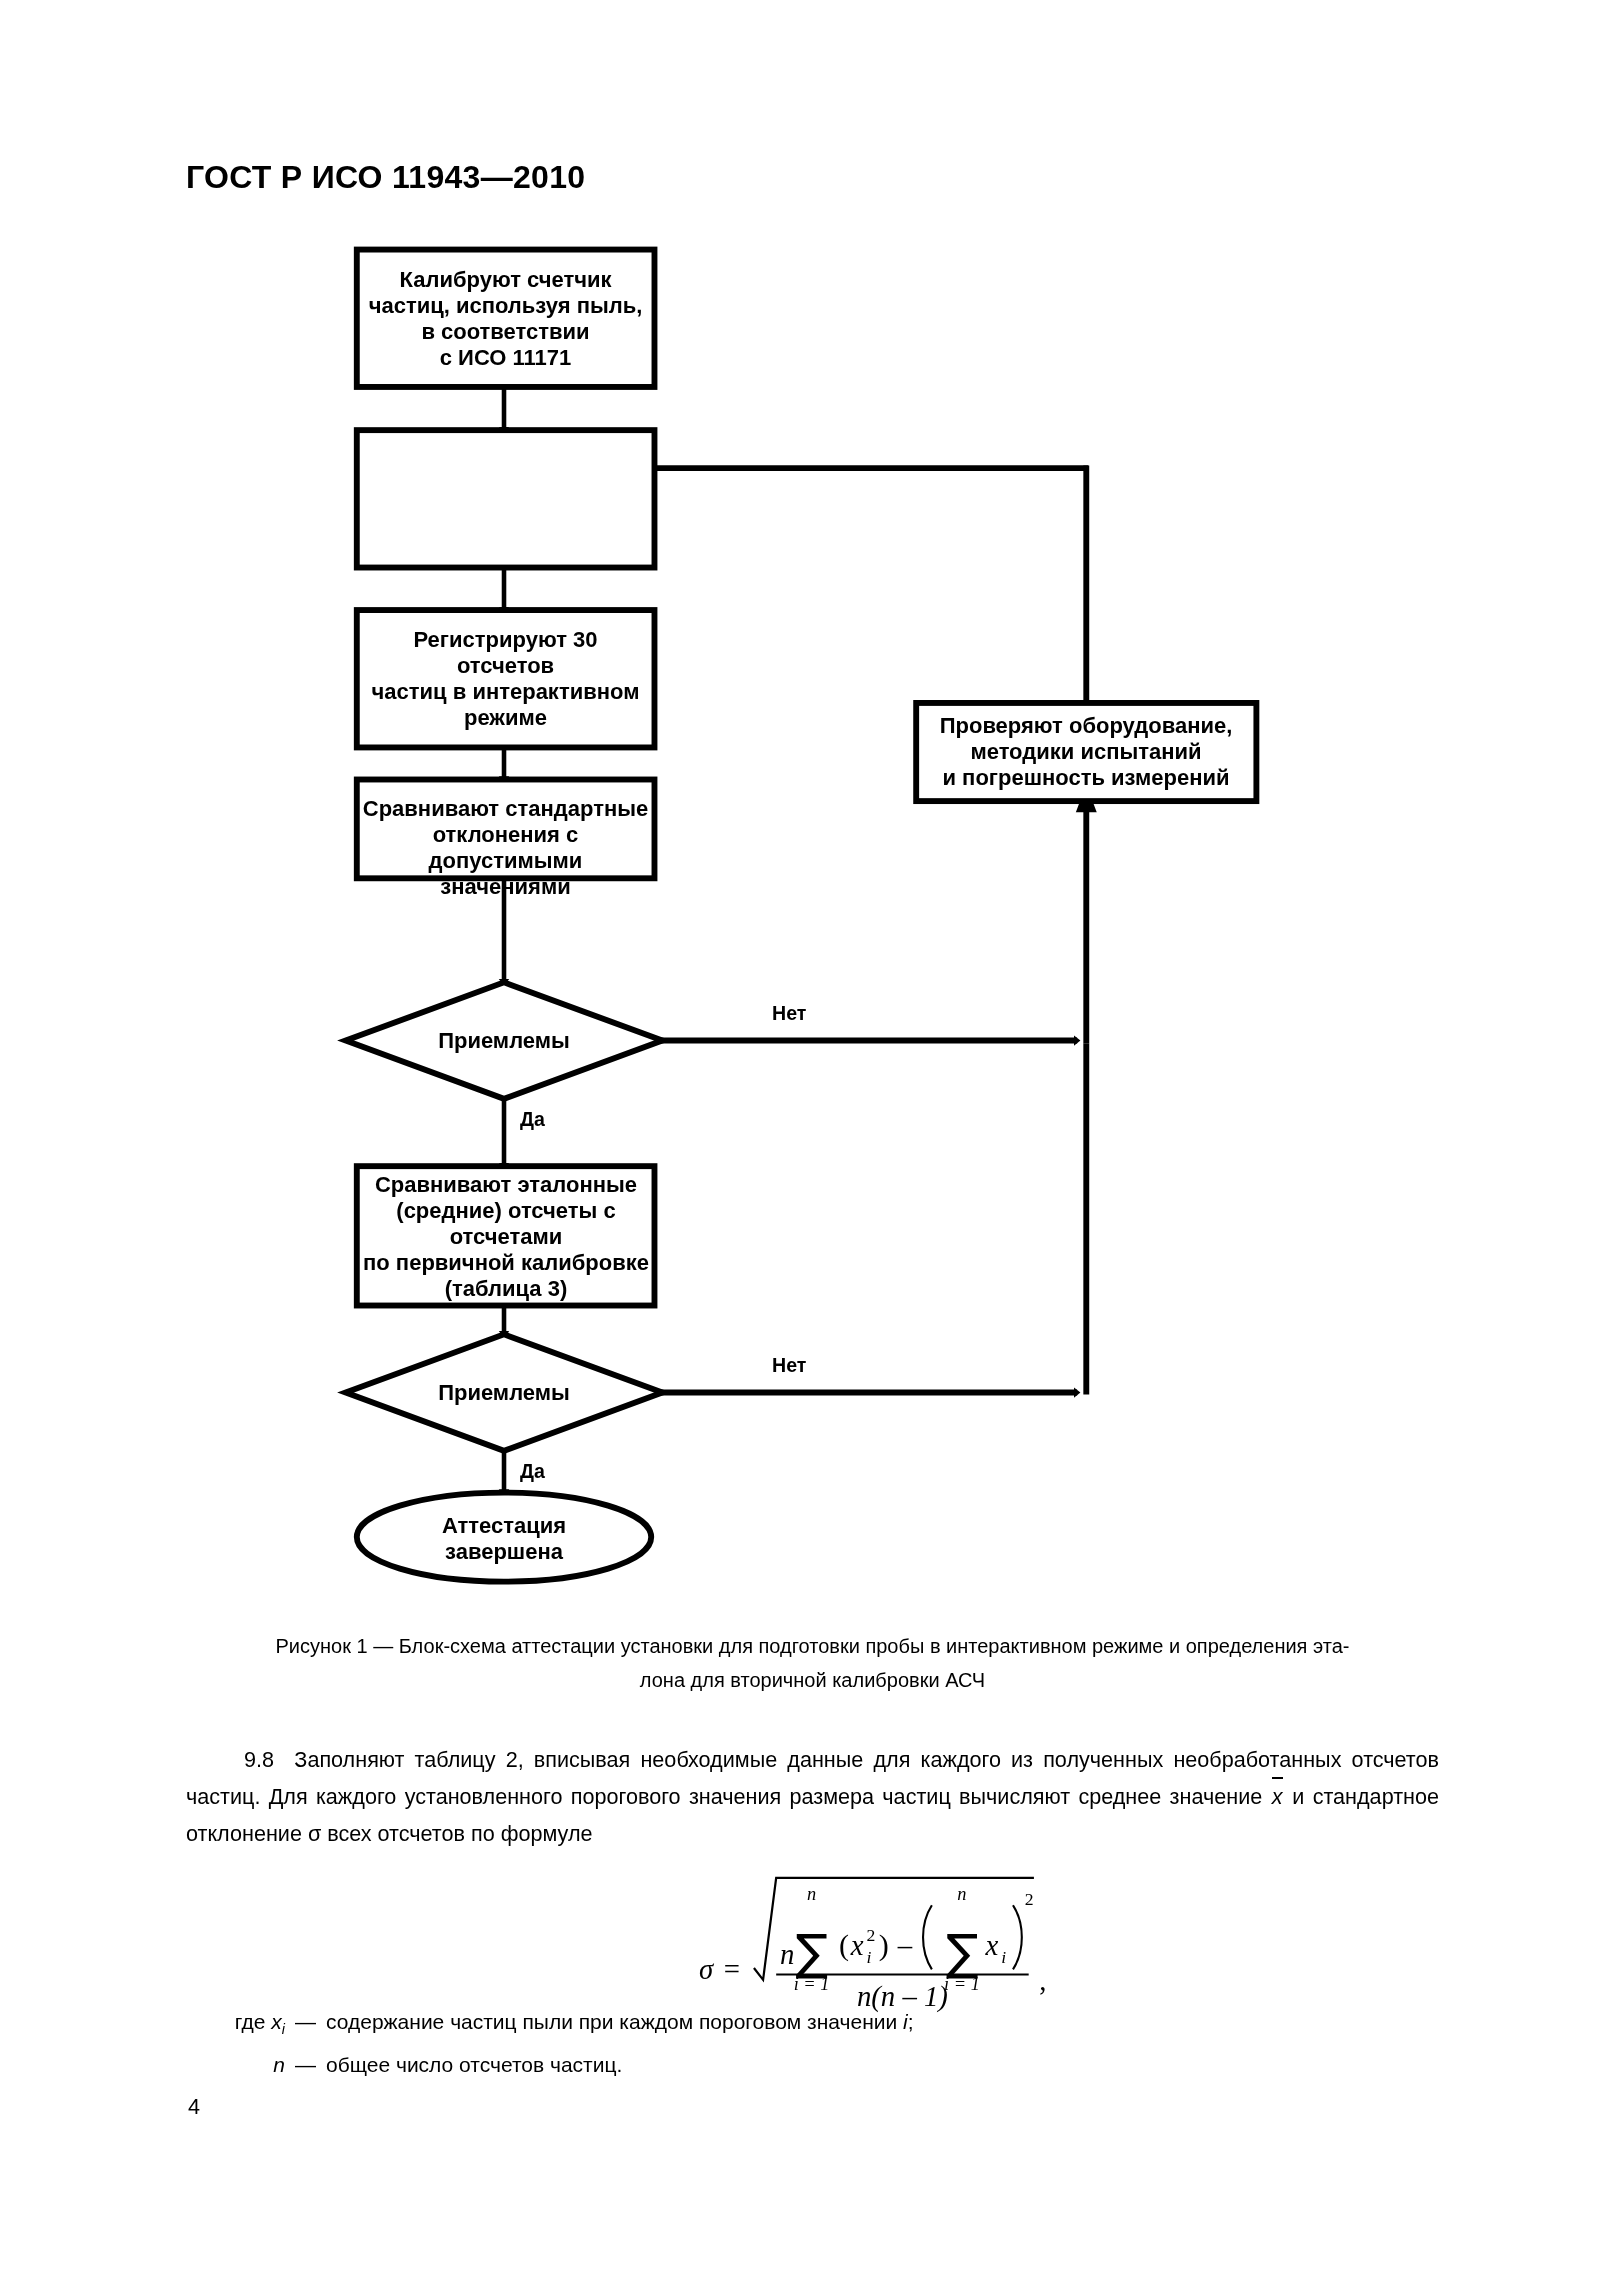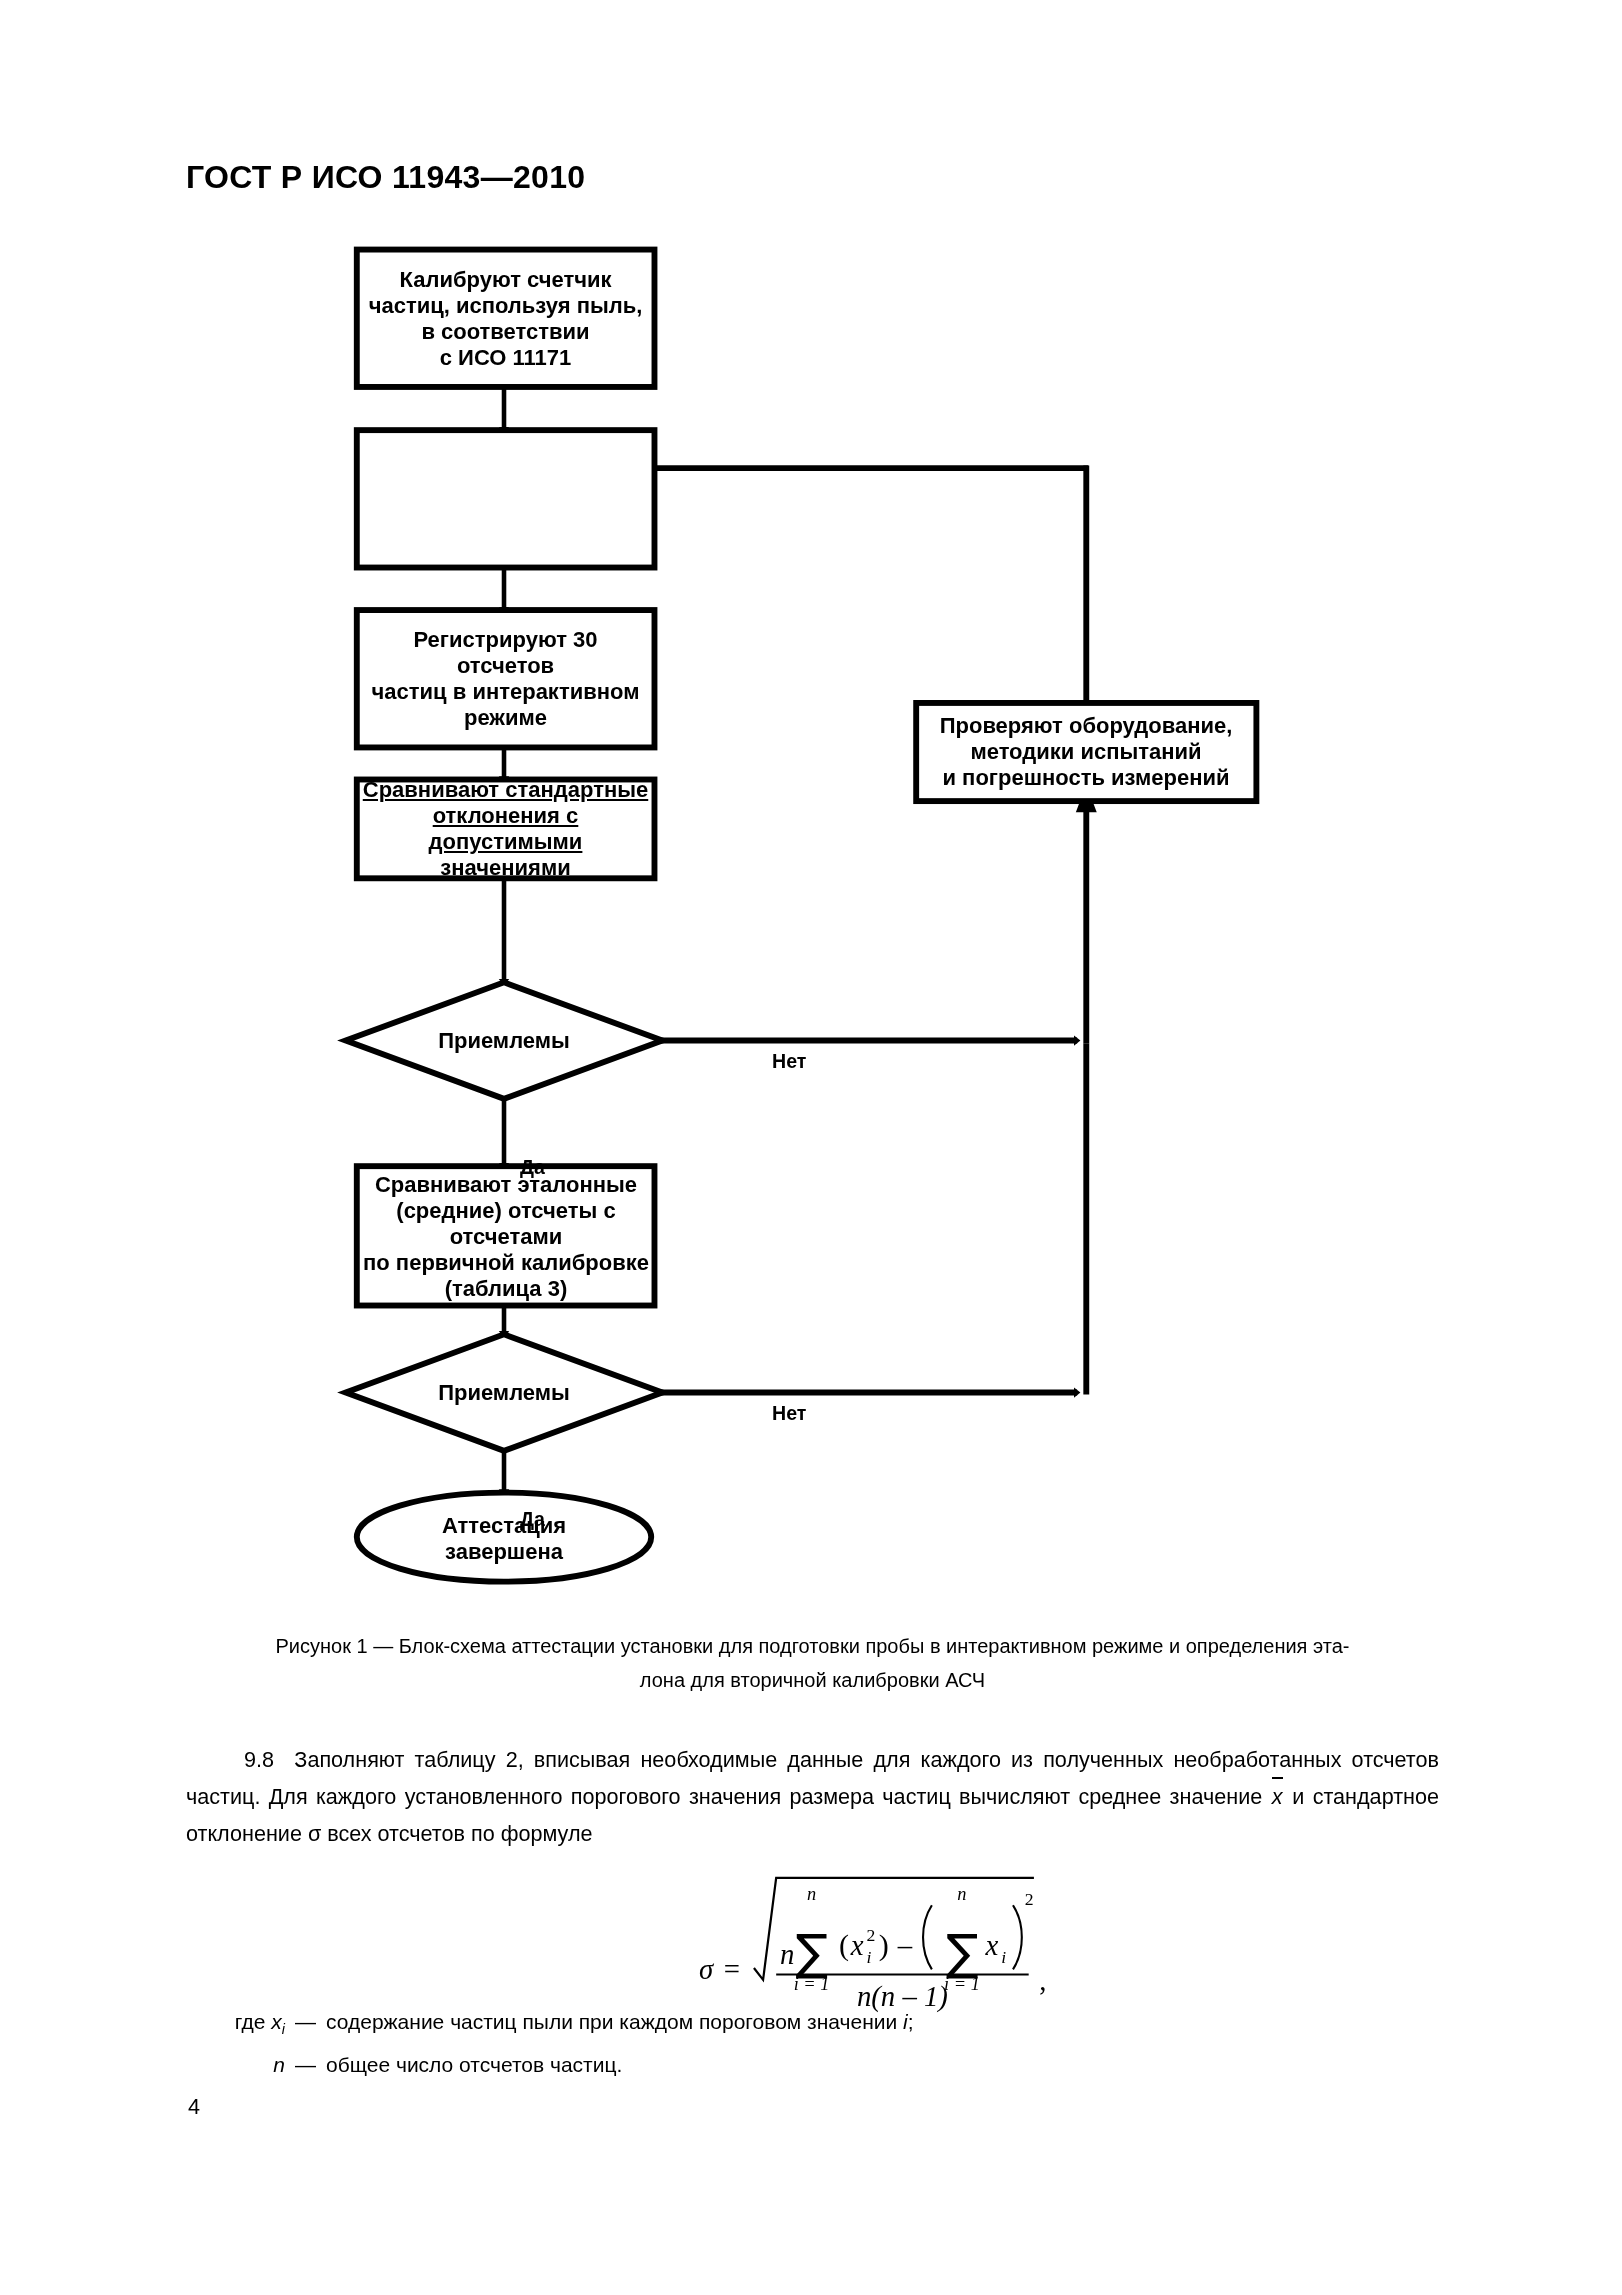--- a/index.html
+++ b/index.html
@@ -58,21 +58,20 @@
     display: flex;
     align-items: center;
     justify-content: center;
   }
   .fc-edge-label {
     position: absolute;
     font-size: 19.6px;
     font-weight: bold;
     line-height: 22px;
     white-space: nowrap;
-    margin-top: 48px;
   }
 
   
   #figure-caption {
     position: absolute;
     left: 186px;
     top: 1629px;
     width: 1253px;
     text-align: center;
     font-size: 20px;
@@ -248,21 +247,21 @@
     <div class="fc-label" style="left:362px; top:46px; width:287px; height:127px;">Калибруют счетчик
 частиц, используя пыль,
 в соответствии
 с ИСО 11171</div>
 
 
     <div class="fc-label" style="left:362px; top:406px; width:287px; height:127px;">Регистрируют 30 отсчетов
 частиц в интерактивном
 режиме</div>
 
-    <div class="fc-label" style="left:362px; top:576px; width:287px; height:88px;text-decoration:underline;">Сравнивают стандартные
+    <div class="fc-label" style="left:362px; top:595px; width:287px; height:88px;">Сравнивают стандартные
 отклонения с допустимыми
 значениями</div>
 
     <div class="fc-label" style="left:393px; top:812px; width:222px; height:39px;">Приемлемы</div>
 
     <div class="fc-label" style="left:359px; top:963px; width:294px; height:129px;">Сравнивают эталонные
 (средние) отсчеты с отсчетами
 по первичной калибровке
 (таблица 3)</div>
 

